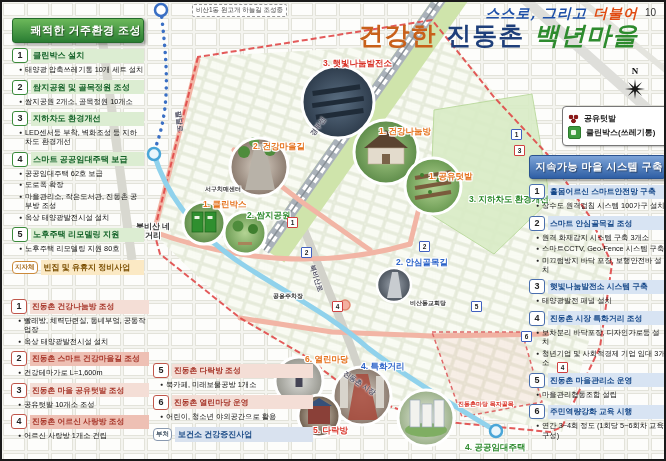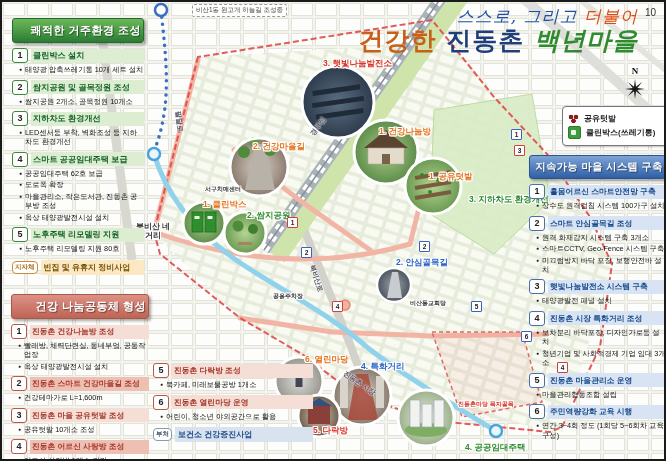--- a/index.html
+++ b/index.html
@@ -37,21 +37,21 @@
   .tagrow{display:flex;gap:3px;margin-top:6px;align-items:center;}
   .tagbox{flex:none;border:1px solid #aaa;border-radius:4px;font-size:6.5px;padding:1px 2px;background:#fff;font-weight:bold;}
   .tagbox.green{border-color:#cc8a3a;color:#a86a1a;}
   .tagbox.pink,.tagbox.blue{border-color:#8a9ab0;color:#445566;}
   .tagbar{flex:1;padding:2px 3px;font-size:8px;font-weight:bold;}
   .tagbar.yellowbar{background:#fbe9c4;color:#7a4e00;}
   .tagbar.bluebar{background:#d9e2ef;color:#1a4a86;}
 
   
   #title-block{position:absolute;top:3px;right:26px;text-align:right;z-index:4;}
-  .t1{font-size:17px;font-weight:normal;color:#1d4fa8;font-family:"DejaVu Serif",serif;font-style:italic;letter-spacing:1px;text-align:right;}
+  .t1{font-size:14px;font-weight:bold;color:#1d4fa8;font-family:"DejaVu Serif",serif;font-style:italic;letter-spacing:1px;text-align:right;}
   .t1 .accent{color:#e04a10;}
   .t2{font-size:25px;font-weight:bold;line-height:1.02;letter-spacing:1px;font-family:"DejaVu Serif",serif;}
   .t2 .s1{color:#c8601a;} .t2 .s2{color:#1e3f7a;} .t2 .s3{color:#2e8b2e;font-style:italic;}
   #pagenum{position:absolute;top:5px;right:8px;font-size:10px;color:#333;z-index:4;}
 
   
   #banner{position:absolute;left:190px;top:2px;border:1px dashed #999;background:rgba(255,255,255,.95);
           font-size:6.5px;color:#444;padding:1px 3px;z-index:2;border-radius:2px;}
   #legend{position:absolute;left:560px;top:104px;width:102px;background:#fff;border:1px solid #777;border-radius:4px;
           padding:4px 5px;z-index:3;box-shadow:1px 1px 2px rgba(0,0,0,.25);}
@@ -375,21 +375,20 @@
           </div>
         </div>
         <div class="tagrow">
           <span class="tagbox green">지자체</span>
           <span class="tagbar yellowbar">빈집 및 유휴지 정비사업</span>
         </div>
       </div>
   </div>
 
   <div id="p-left-bottom" class="panel">
-    <div class="hdr pink">건강 나눔공동체 형성</div>
     <div id="lb-items">
         <div class="item">
           <div class="itrow">
             <span class="num pink">1</span>
             <span class="ttl pink">진동촌 건강나눔방 조성</span>
           </div>
           <div class="bul">
             <span class="dot">●</span>
             <span>빨래방, 체력단련실, 동네부엌, 공동작업장</span>
           </div>

